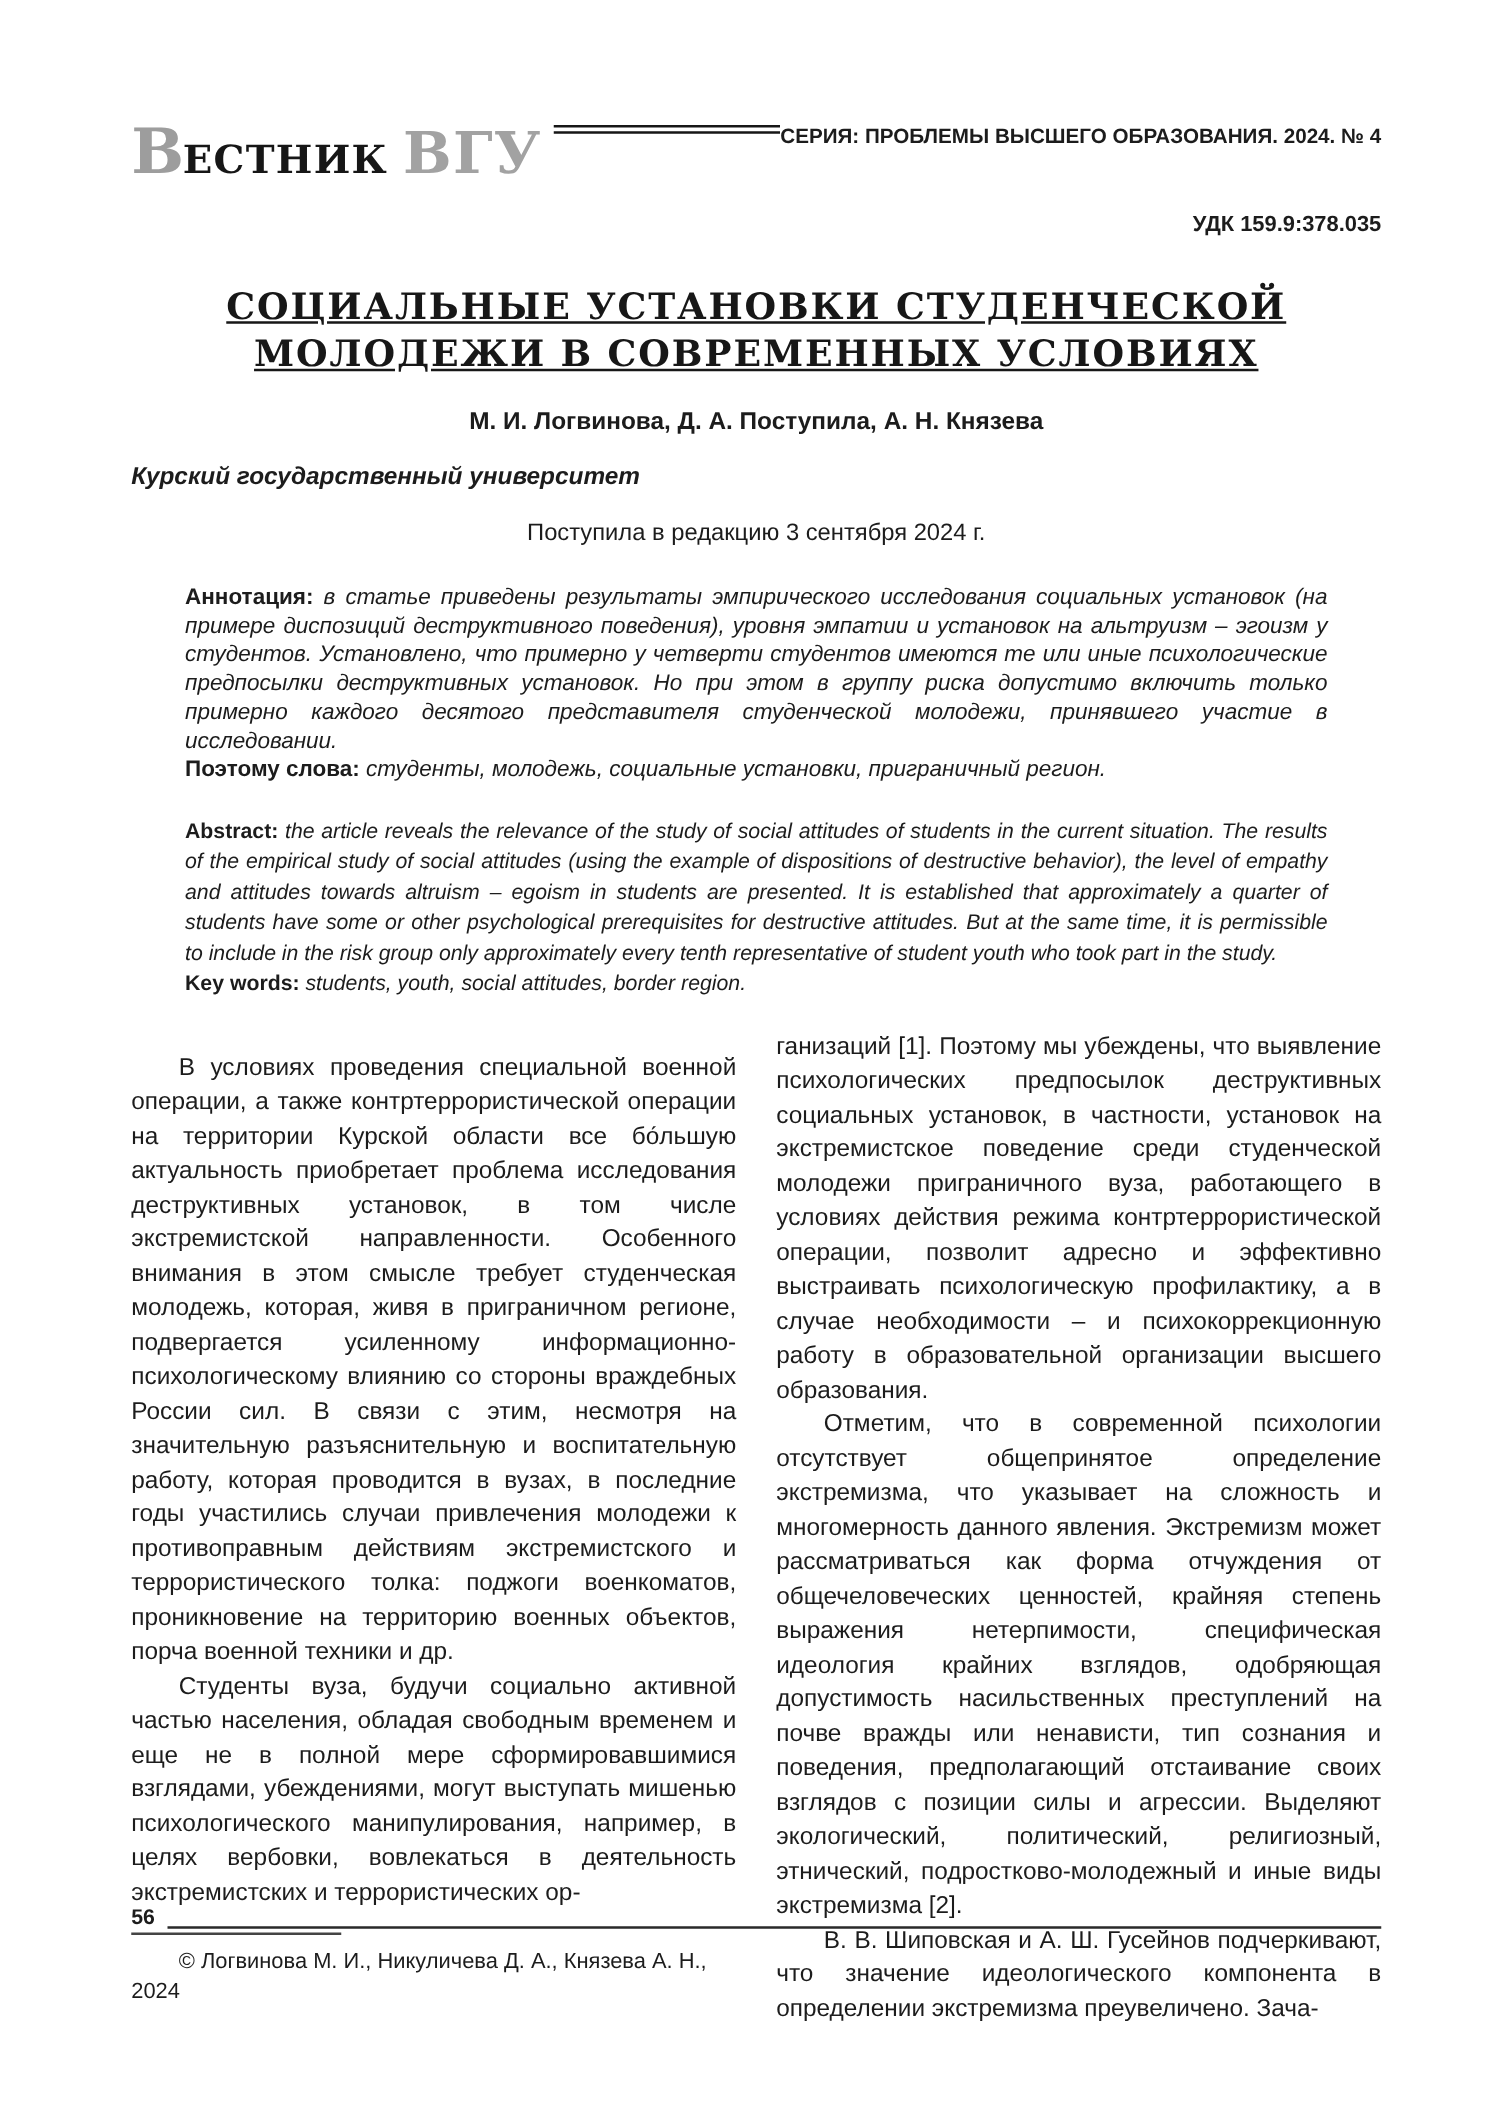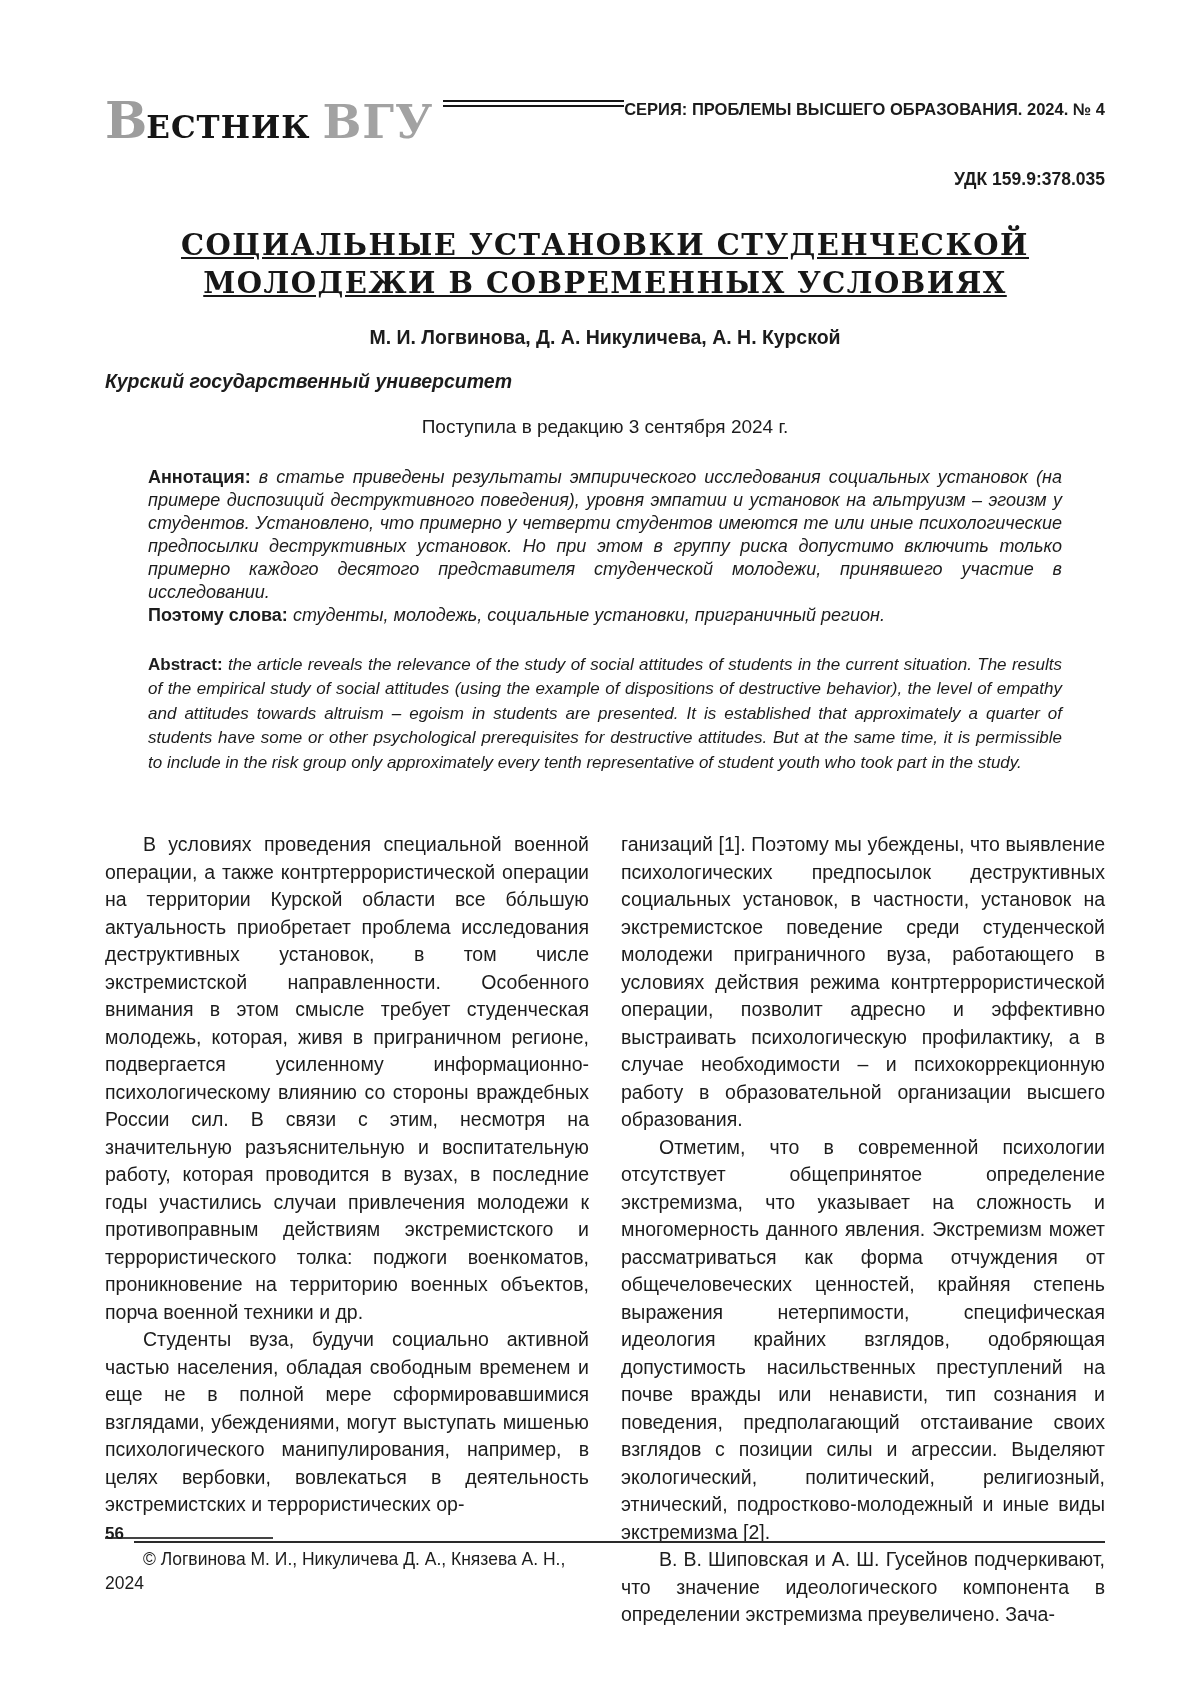--- a/index.html
+++ b/index.html
@@ -96,24 +96,25 @@
   .meta-block.ru{font-size:18px;line-height:23px;}
   .meta-block.en{margin-top:26px;font-size:17px;line-height:24.5px;}
   .meta-block p{margin:0;}
   .meta-label{font-weight:bold;font-style:normal;}
   .meta-italic{font-style:italic;}
 
   
   .columns{
     display:flex;
     gap:32px;
-    margin-top:56px;
+    margin-top:24px;
     font-size:19.5px;
     line-height:27.5px;
     text-align:justify;
+    align-items:center;
   }
   .col{flex:1 1 0;}
   .col p{margin:0;text-indent:38px;}
   .col p.no-indent{text-indent:0;}
 
   .footnote{
     margin-top:18px;
     font-size:17.5px;
     line-height:24px;
     text-align:left;
@@ -159,31 +160,32 @@
     <div class="series">СЕРИЯ: ПРОБЛЕМЫ ВЫСШЕГО ОБРАЗОВАНИЯ. 2024. № 4</div>
   </div>
 
   <div class="udc">УДК 159.9:378.035</div>
 
   <div class="article-title">
     <div>СОЦИАЛЬНЫЕ УСТАНОВКИ СТУДЕНЧЕСКОЙ</div>
     <div>МОЛОДЕЖИ В СОВРЕМЕННЫХ УСЛОВИЯХ</div>
   </div>
 
-  <div class="authors">М. И. Логвинова, Д. А. Никуличева, А. Н. Курской</div>
+  <div class="authors">М. И. Логвинова, Д. А. Поступила, А. Н. Князева</div>
   <div class="affiliation">Курский государственный университет</div>
   <div class="received">Поступила в редакцию 3 сентября 2024 г.</div>
 
   <div class="meta-block ru">
     <p><span class="meta-label">Аннотация:</span><span class="meta-italic"> в статье приведены результаты эмпирического исследования социальных установок (на примере диспозиций деструктивного поведения), уровня эмпатии и установок на альтруизм – эгоизм у студентов. Установлено, что примерно у четверти студентов имеются те или иные психологические предпосылки деструктивных установок. Но при этом в группу риска допустимо включить только примерно каждого десятого представителя студенческой молодежи, принявшего участие в исследовании.</span></p>
     <p><span class="meta-label">Поэтому слова:</span><span class="meta-italic"> студенты, молодежь, социальные установки, приграничный регион.</span></p>
   </div>
 
   <div class="meta-block en">
     <p><span class="meta-label">Abstract:</span><span class="meta-italic"> the article reveals the relevance of the study of social attitudes of students in the current situation. The results of the empirical study of social attitudes (using the example of dispositions of destructive behavior), the level of empathy and attitudes towards altruism – egoism in students are presented. It is established that approximately a quarter of students have some or other psychological prerequisites for destructive attitudes. But at the same time, it is permissible to include in the risk group only approximately every tenth representative of student youth who took part in the study.</span></p>
+    <p><span class="meta-label">Key words:</span><span class="meta-italic"> students, youth, social attitudes, border region.</span></p>
   </div>
 
   <div class="columns">
     <div class="col">
       <p>В условиях проведения специальной военной операции, а также контртеррористической операции на территории Курской области все бо́льшую актуальность приобретает проблема исследования деструктивных установок, в том числе экстремистской направленности. Особенного внимания в этом смысле требует студенческая молодежь, которая, живя в приграничном регионе, подвергается усиленному информационно-психологическому влиянию со стороны враждебных России сил. В связи с этим, несмотря на значительную разъяснительную и воспитательную работу, которая проводится в вузах, в последние годы участились случаи привлечения молодежи к противоправным действиям экстремистского и террористического толка: поджоги военкоматов, проникновение на территорию военных объектов, порча военной техники и др.</p>
       <p>Студенты вуза, будучи социально активной частью населения, обладая свободным временем и еще не в полной мере сформировавшимися взглядами, убеждениями, могут выступать мишенью психологического манипулирования, например, в целях вербовки, вовлекаться в деятельность экстремистских и террористических ор-</p>
       <div class="footnote">
         <hr class="footnote-rule">
         <p>© Логвинова М. И., Никуличева Д. А., Князева А. Н., 2024</p>
       </div>

